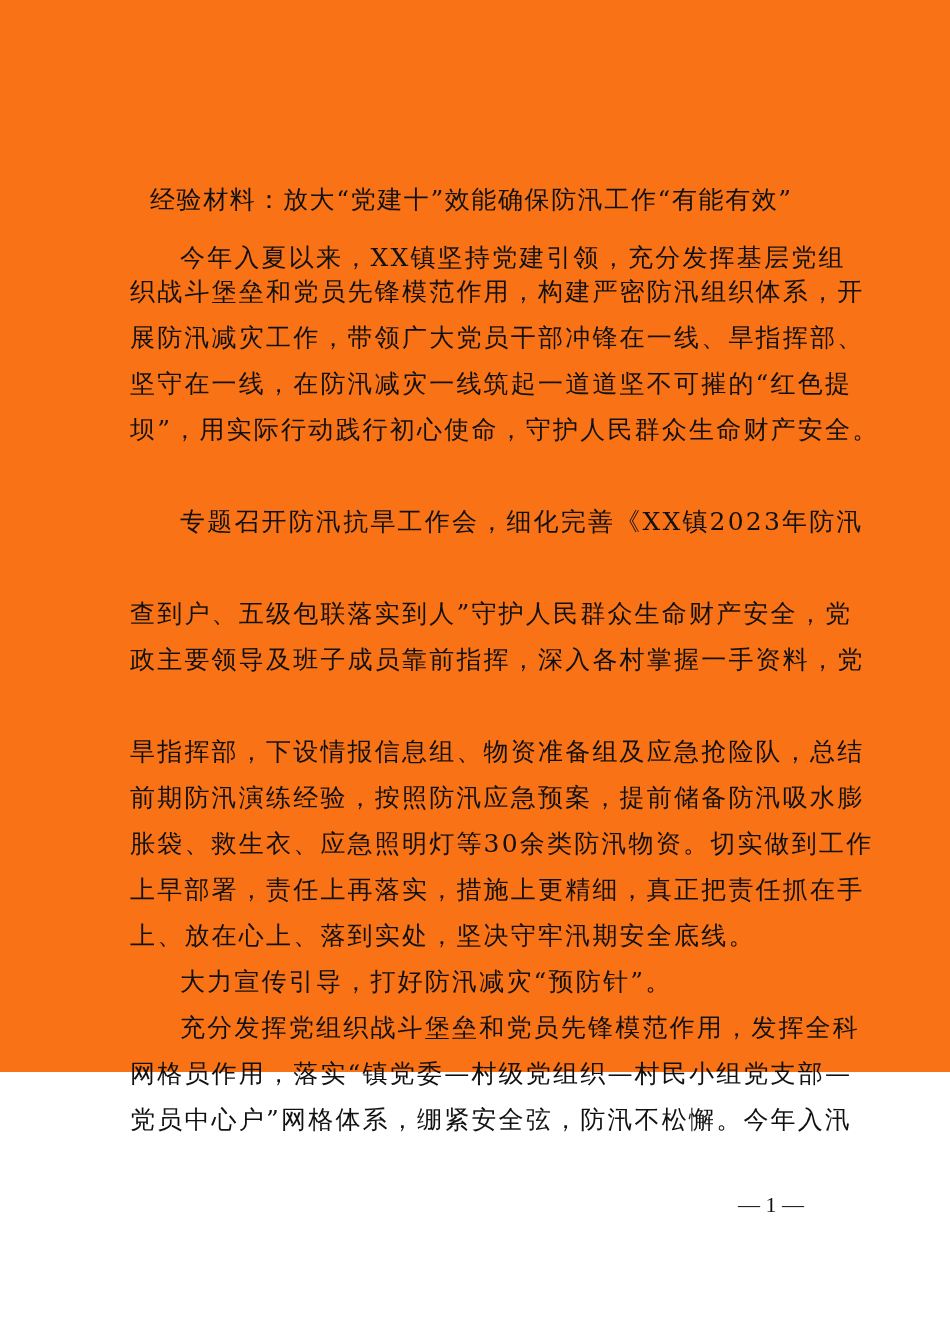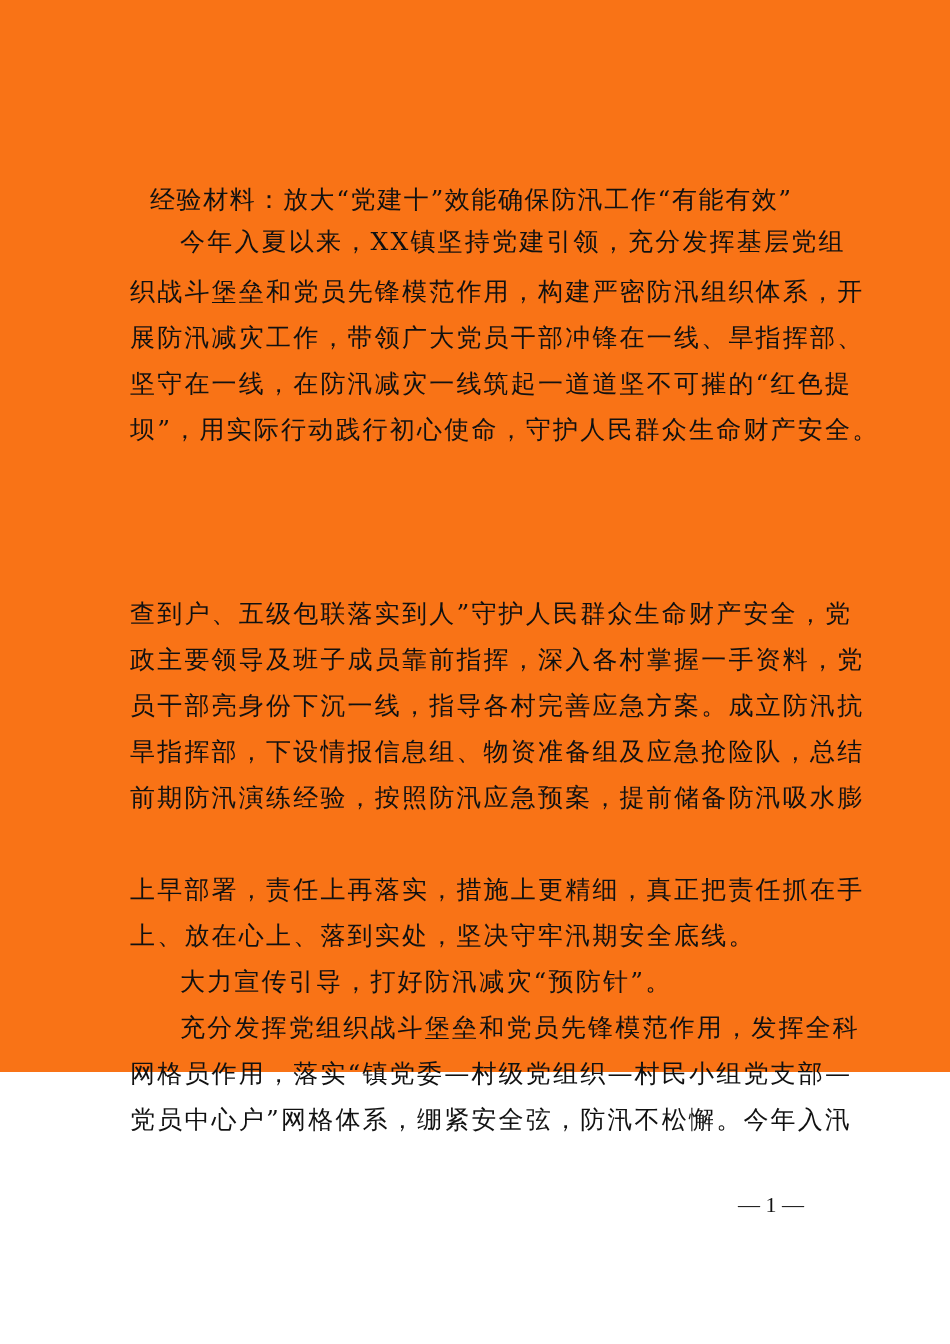--- a/index.html
+++ b/index.html
@@ -45,32 +45,33 @@
       font-family: "Liberation Serif", serif;
     }
   </style>
 </head>
 <body>
 
 <div class="page">
 
   <div class="line title" style="top:180px">经验材料：放大“党建十”效能确保防汛工作“有能有效”</div>
 
-  <div class="line indent" style="top:222px">今年入夏以来，XX镇坚持党建引领，充分发挥基层党组</div>
+  <div class="line indent" style="top:238px">今年入夏以来，XX镇坚持党建引领，充分发挥基层党组</div>
   <div class="line" style="top:272px">织战斗堡垒和党员先锋模范作用，构建严密防汛组织体系，开</div>
   <div class="line overflow" style="top:318px">展防汛减灾工作，带领广大党员干部冲锋在一线、旱指挥部、</div>
   <div class="line" style="top:364px">坚守在一线，在防汛减灾一线筑起一道道坚不可摧的“红色提</div>
   <div class="line" style="top:410px">坝”，用实际行动践行初心使命，守护人民群众生命财产安全。</div>
 
 
+  <div class="line indent" style="top:502px">专题召开防汛抗旱工作会，细化完善《XX镇2023年防汛</div>
   <div class="line" style="top:594px">查到户、五级包联落实到人”守护人民群众生命财产安全，党</div>
   <div class="line" style="top:640px">政主要领导及班子成员靠前指挥，深入各村掌握一手资料，党</div>
-  <div class="line" style="top:686px">员干部亮身份下沉一线，指导各村完善应急方案。成立防汛抗</div>
   <div class="line" style="top:732px">旱指挥部，下设情报信息组、物资准备组及应急抢险队，总结</div>
   <div class="line" style="top:778px">前期防汛演练经验，按照防汛应急预案，提前储备防汛吸水膨</div>
+  <div class="line" style="top:824px">胀袋、救生衣、应急照明灯等30余类防汛物资。切实做到工作</div>
   <div class="line" style="top:870px">上早部署，责任上再落实，措施上更精细，真正把责任抓在手</div>
   <div class="line" style="top:916px">上、放在心上、落到实处，坚决守牢汛期安全底线。</div>
 
   <div class="line indent" style="top:962px">大力宣传引导，打好防汛减灾“预防针”。</div>
 
   <div class="line indent" style="top:1008px">充分发挥党组织战斗堡垒和党员先锋模范作用，发挥全科</div>
   <div class="line" style="top:1054px">网格员作用，落实“镇党委—村级党组织—村民小组党支部—</div>
   <div class="line" style="top:1100px">党员中心户”网格体系，绷紧安全弦，防汛不松懈。今年入汛</div>
 
   <div class="page-number">— 1 —</div>

